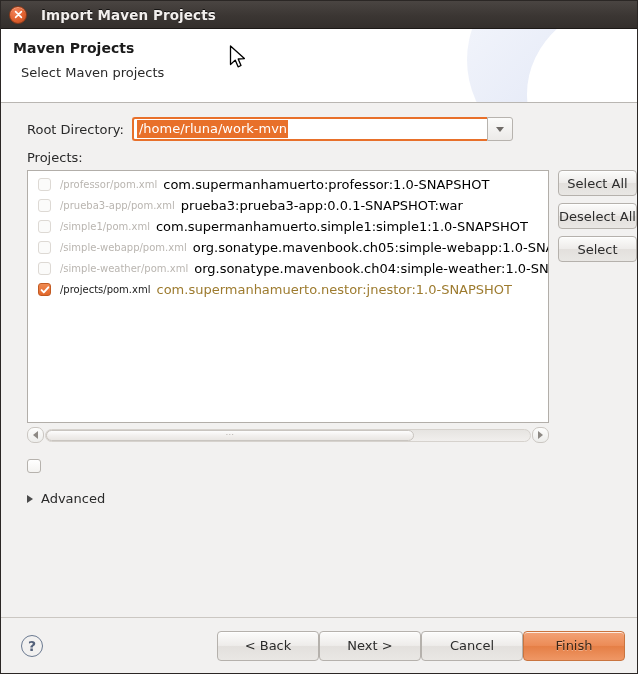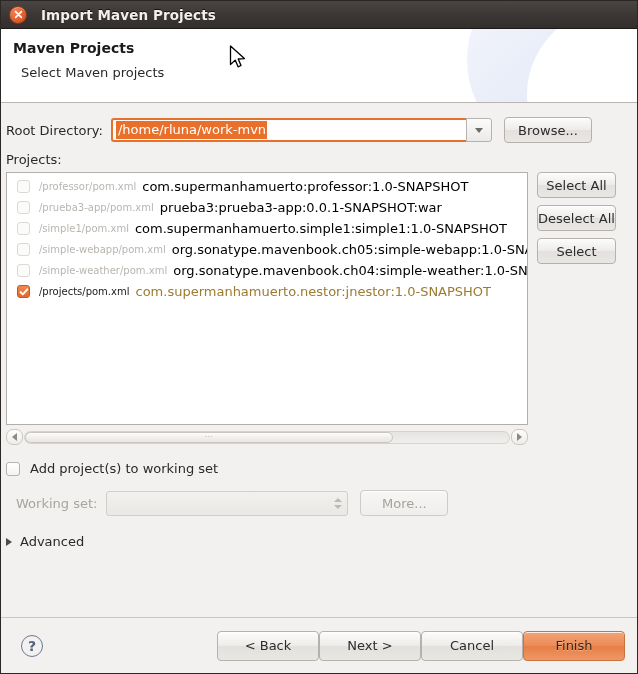--- a/index.html
+++ b/index.html
@@ -115,21 +115,21 @@
     width: 18px;
     height: 26px;
     pointer-events: none;
     z-index: 40;
   }
 
   
   #body {
     flex: 1 1 auto;
     position: relative;
-    padding: 0 5px;
+    padding: 0 26px;
     box-sizing: border-box;
   }
 
   .row-rootdir {
     display: flex;
     align-items: center;
     margin-top: 14px;
   }
   .field-label { font-size: 13px; color: #2a2a2a; white-space: nowrap; }
 
@@ -439,21 +439,20 @@
     <div class="row-rootdir">
       <div class="field-label">Root Directory:</div>
       <div class="combo-wrap">
         <div class="path-entry">
           <span class="path-sel">/home/rluna/work-mvn</span>
         </div>
         <div class="combo-arrow">
           <span class="tri-down"></span>
         </div>
       </div>
-      <button class="btn" id="browse-btn">Browse...</button>
     </div>
 
     <div class="projects-label">Projects:</div>
 
     <div id="list-area">
       <div id="list-col">
         <div id="proj-list">
 
           <div class="proj-row off">
             <span class="cb disabled"></span>
@@ -514,33 +513,22 @@
 
       <div id="side-btns">
         <button class="btn side-btn">Select All</button>
         <button class="btn side-btn">Deselect All</button>
         <button class="btn side-btn">Select</button>
       </div>
     </div>
 
     <div id="ws-check-row">
       <span class="cb-lg"></span>
-      <span>Add project(s) to working set</span>
     </div>
 
-    <div id="ws-row">
-      <span class="label-dis">Working set:</span>
-      <div id="ws-combo">
-        <span class="spin">
-          <span class="sp-up"></span>
-          <span class="sp-down"></span>
-        </span>
-      </div>
-      <button class="btn disabled" id="more-btn" disabled="">More...</button>
-    </div>
 
     <div id="advanced-row">
       <span class="tri-right-sm"></span>
       <span id="advanced-label">Advanced</span>
     </div>
 
   </div>
 
   <div id="footer">
     <div id="help-btn">?</div>

